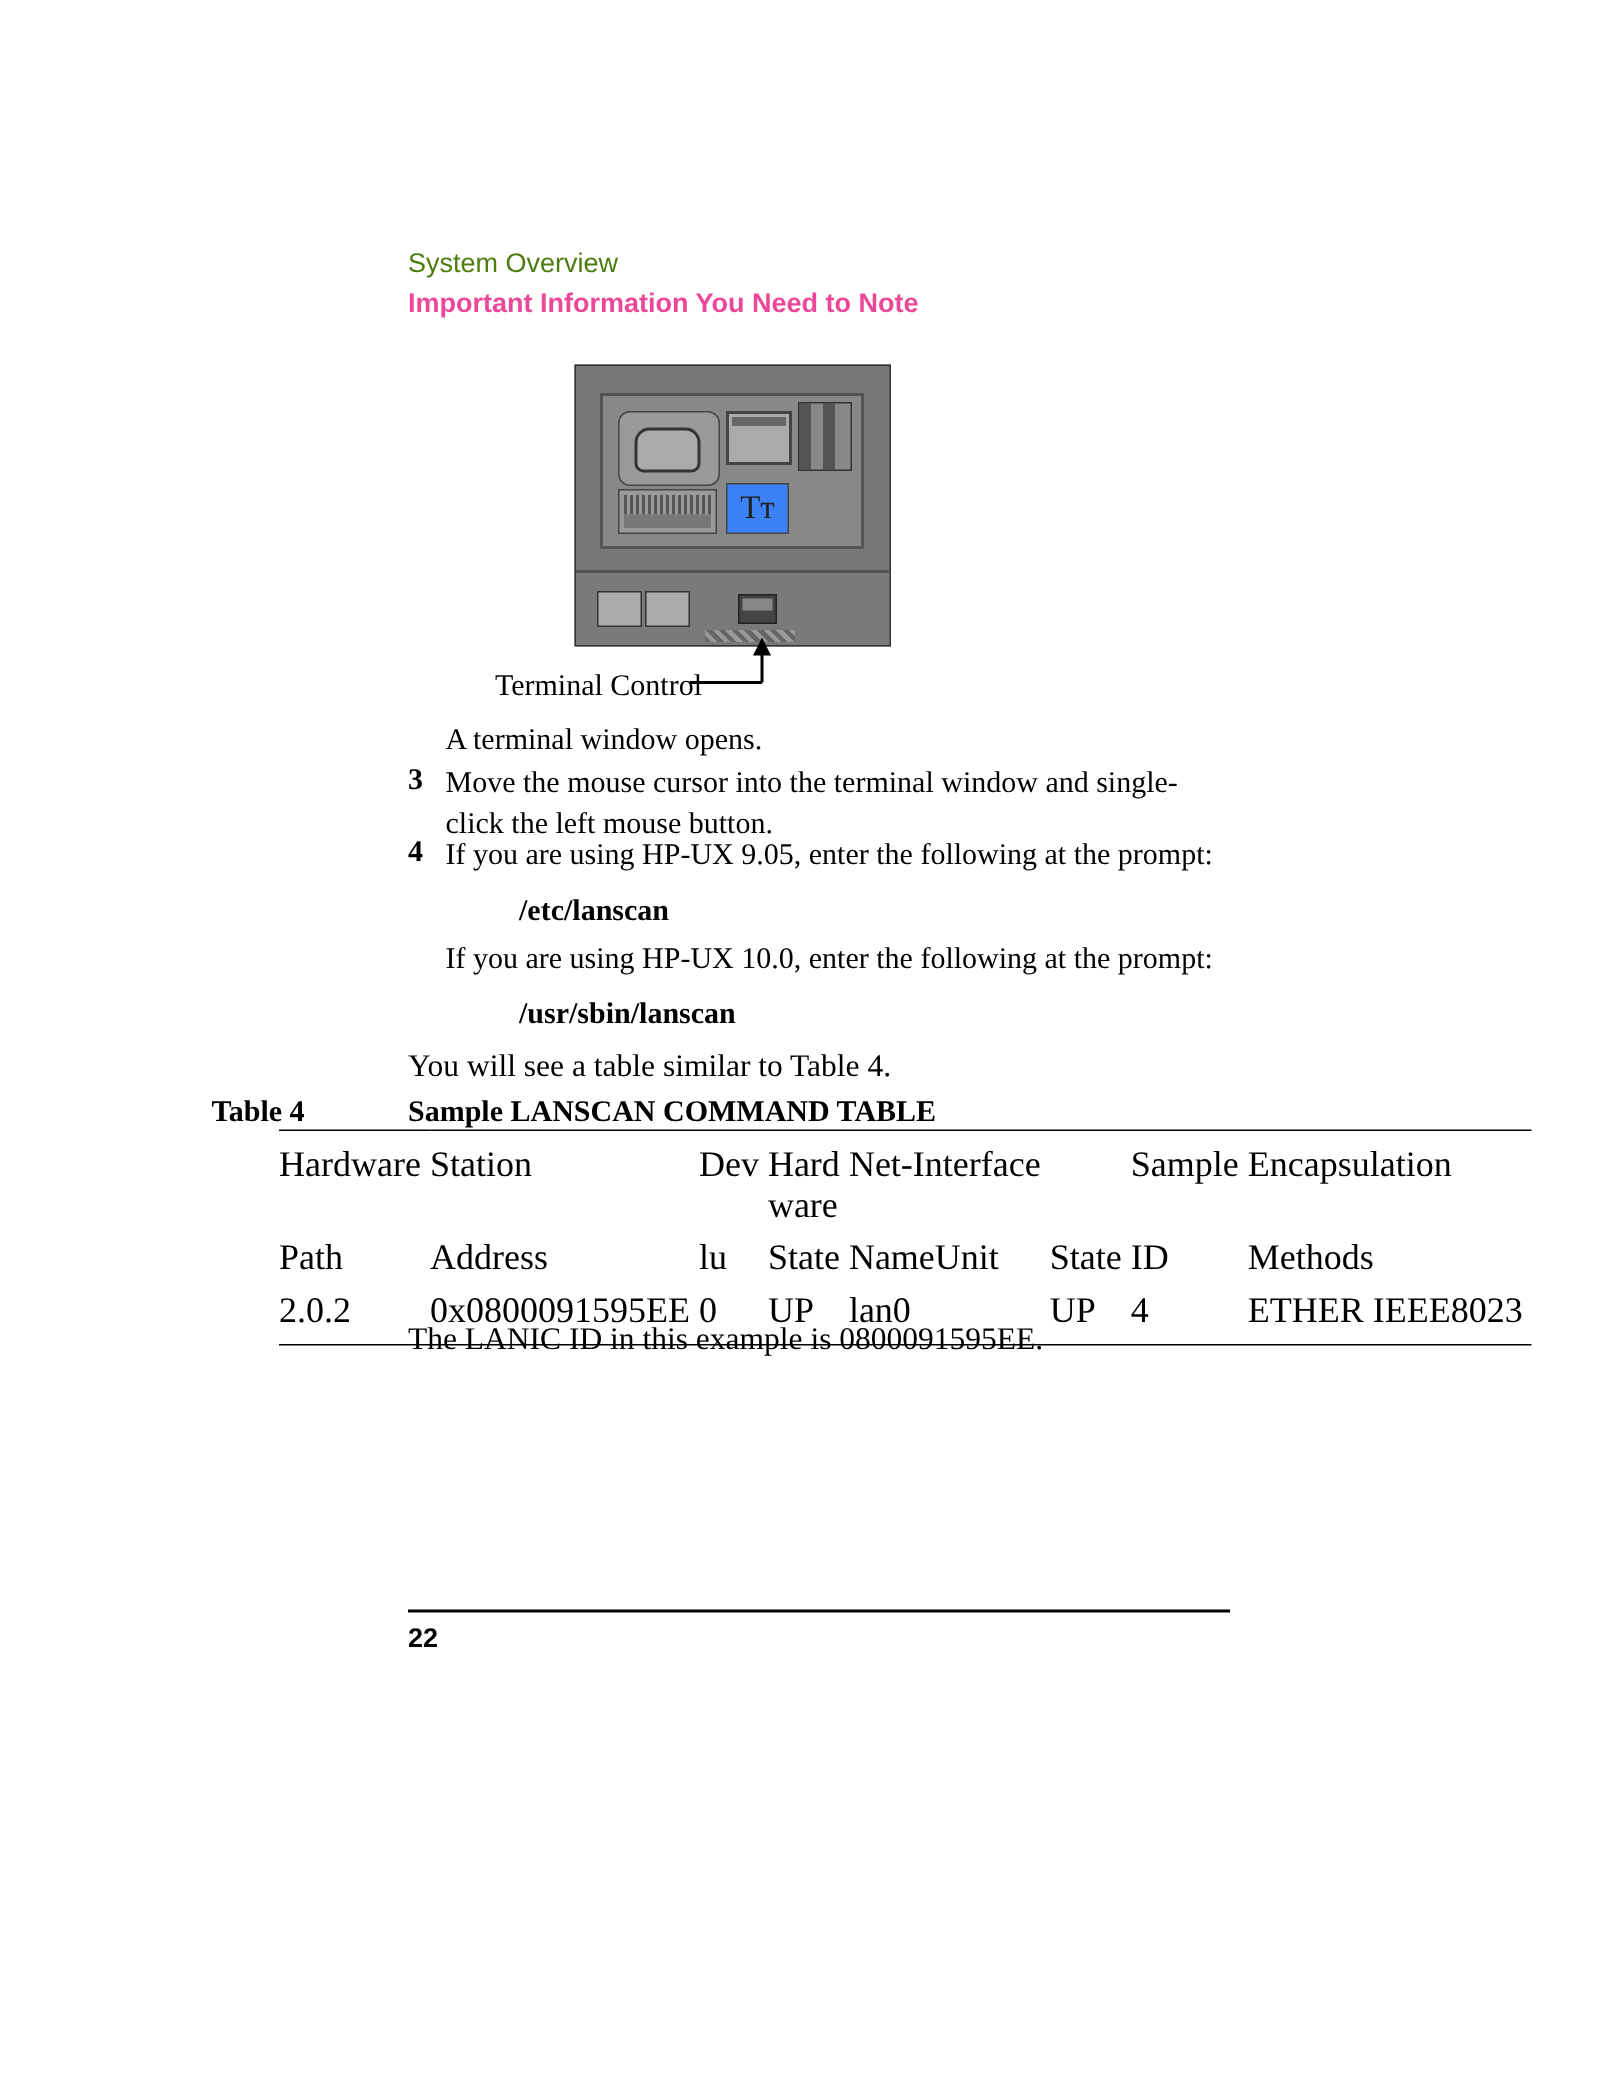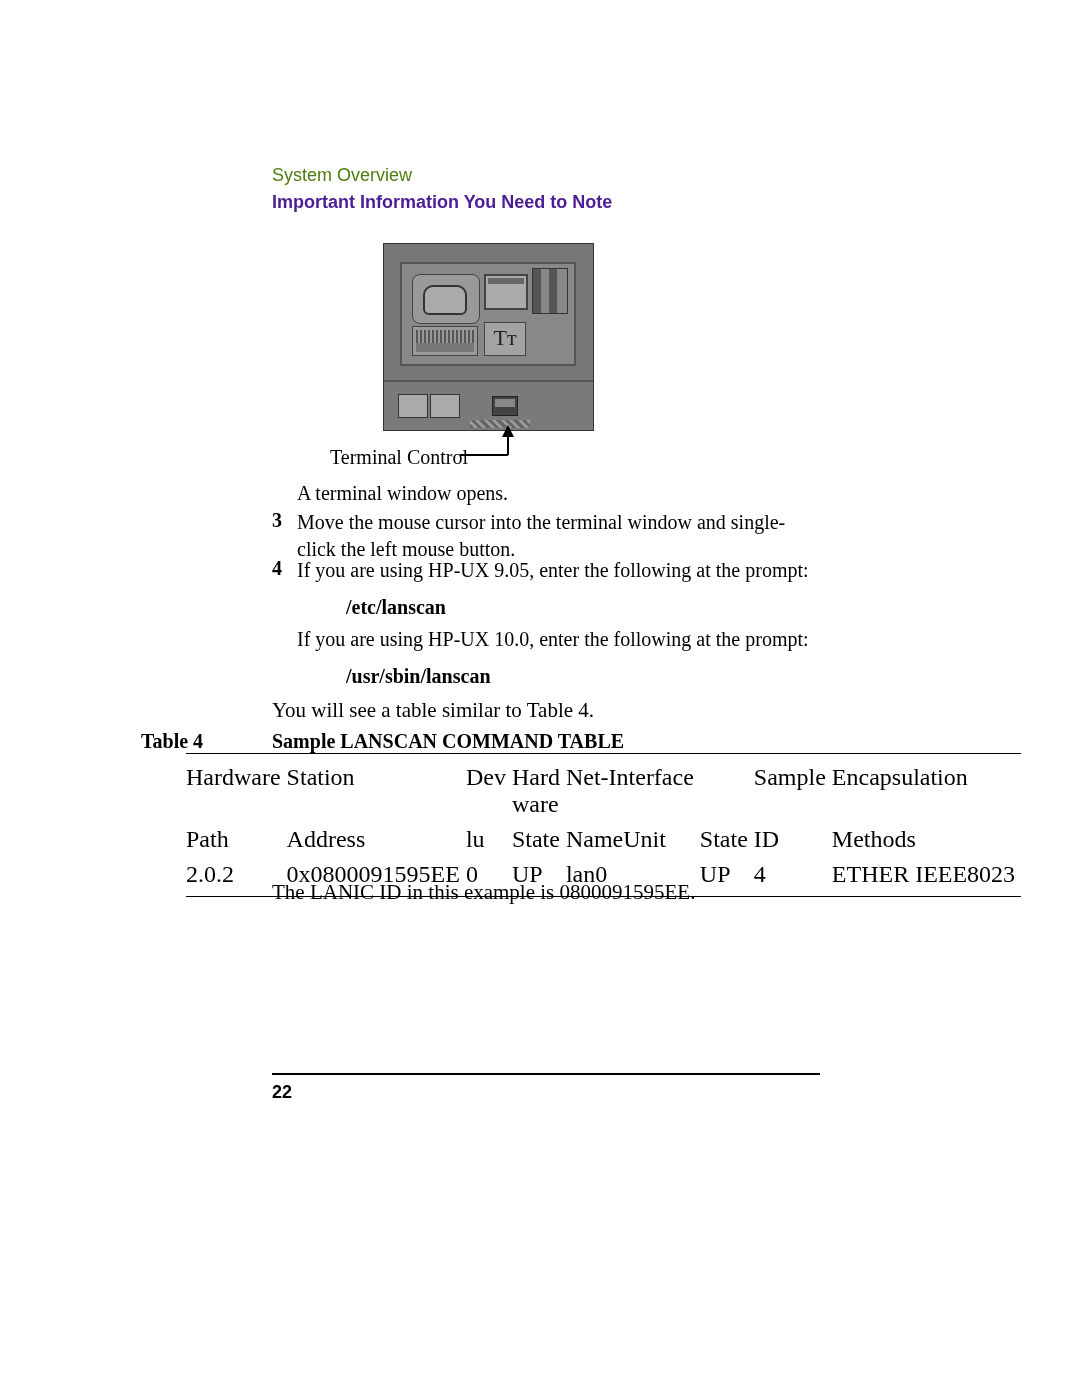--- a/index.html
+++ b/index.html
@@ -27,21 +27,21 @@
   .section-title {
     font-family: Arial, Helvetica, sans-serif;
     font-size: 18px;
     color: #4d7c0f;
     margin-bottom: 6px;
   }
   .section-subtitle {
     font-family: Arial, Helvetica, sans-serif;
     font-size: 18px;
     font-weight: bold;
-    color: #4c1d95;
+    color: #ec4899;
   }
 
   
   .figure-wrap {
     position: absolute;
     left: 383px;
     top: 243px;
     width: 209px;
     height: 186px;
   }
@@ -113,21 +113,21 @@
   .fig-keyboard:after {
     content:"";
     position:absolute;
     left:3px; top:16px; right:3px; bottom:3px;
     background:#777;
   }
   .fig-tt {
     position: absolute;
     left: 100px; top: 78px;
     width: 40px; height: 32px;
-    background:#a3a3a3;
+    background:#3b82f6;
     border:1px solid #444;
     font-family: "Times New Roman", serif;
     font-size: 22px;
     text-align:center;
     line-height:30px;
     color:#222;
   }
   .fig-taskbar {
     position: absolute;
     left: 0; right: 0; bottom: 0;

